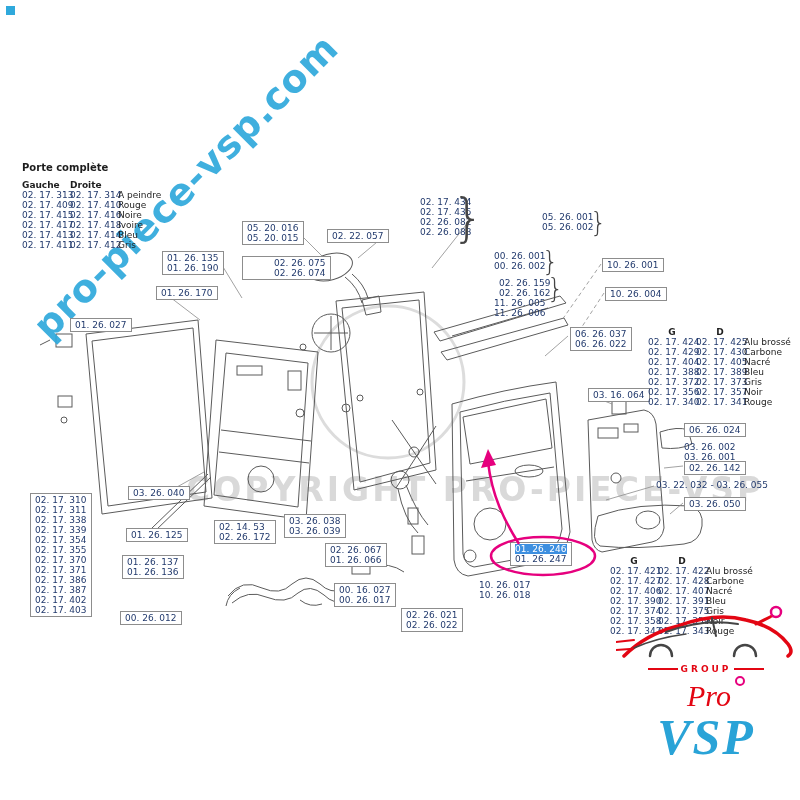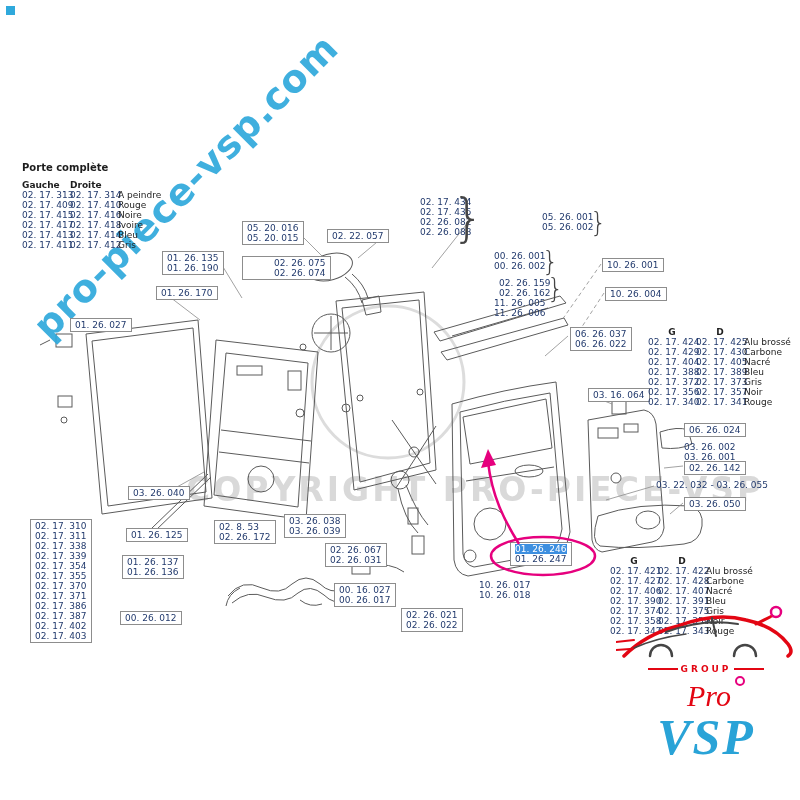--- a/index.html
+++ b/index.html
@@ -294,55 +294,55 @@
       </div>
       <div class="plabel boxed" style="left: 684px; top: 461px;">
         <div class="pline">02. 26. 142</div>
       </div>
       <div class="plabel" style="left: 656px; top: 480px;">
         <div class="pline">03. 22. 032 - 03. 26. 055</div>
       </div>
       <div class="plabel boxed" style="left: 684px; top: 497px;">
         <div class="pline">03. 26. 050</div>
       </div>
-      <div class="plabel boxed" style="left: 30px; top: 493px; margin-top: 26px;">
+      <div class="plabel boxed" style="left: 30px; top: 493px;">
         <div class="pline">02. 17. 310</div>
         <div class="pline">02. 17. 311</div>
         <div class="pline">02. 17. 338</div>
         <div class="pline">02. 17. 339</div>
         <div class="pline">02. 17. 354</div>
         <div class="pline">02. 17. 355</div>
         <div class="pline">02. 17. 370</div>
         <div class="pline">02. 17. 371</div>
         <div class="pline">02. 17. 386</div>
         <div class="pline">02. 17. 387</div>
         <div class="pline">02. 17. 402</div>
         <div class="pline">02. 17. 403</div>
       </div>
       <div class="plabel boxed" style="left: 128px; top: 486px;">
         <div class="pline">03. 26. 040</div>
       </div>
       <div class="plabel boxed" style="left: 126px; top: 528px;">
         <div class="pline">01. 26. 125</div>
       </div>
       <div class="plabel boxed" style="left: 214px; top: 520px;">
-        <div class="pline">02. 8. 53</div>
+        <div class="pline">02. 14. 53</div>
         <div class="pline">02. 26. 172</div>
       </div>
       <div class="plabel boxed" style="left: 284px; top: 514px;">
         <div class="pline">03. 26. 038</div>
         <div class="pline">03. 26. 039</div>
       </div>
       <div class="plabel boxed" style="left: 122px; top: 555px;">
         <div class="pline">01. 26. 137</div>
         <div class="pline">01. 26. 136</div>
       </div>
       <div class="plabel boxed" style="left: 325px; top: 543px;">
         <div class="pline">02. 26. 067</div>
-        <div class="pline">02. 26. 031</div>
+        <div class="pline">01. 26. 066</div>
       </div>
       <div class="plabel boxed" style="left: 334px; top: 583px; text-align: right;">
         <div class="pline">00. 16. 027</div>
         <div class="pline">00. 26. 017</div>
       </div>
       <div class="plabel boxed" style="left: 401px; top: 580px; margin-top: 28px;">
         <div class="pline">02. 26. 021</div>
         <div class="pline">02. 26. 022</div>
       </div>
       <div class="plabel boxed" style="left: 120px; top: 611px;">

